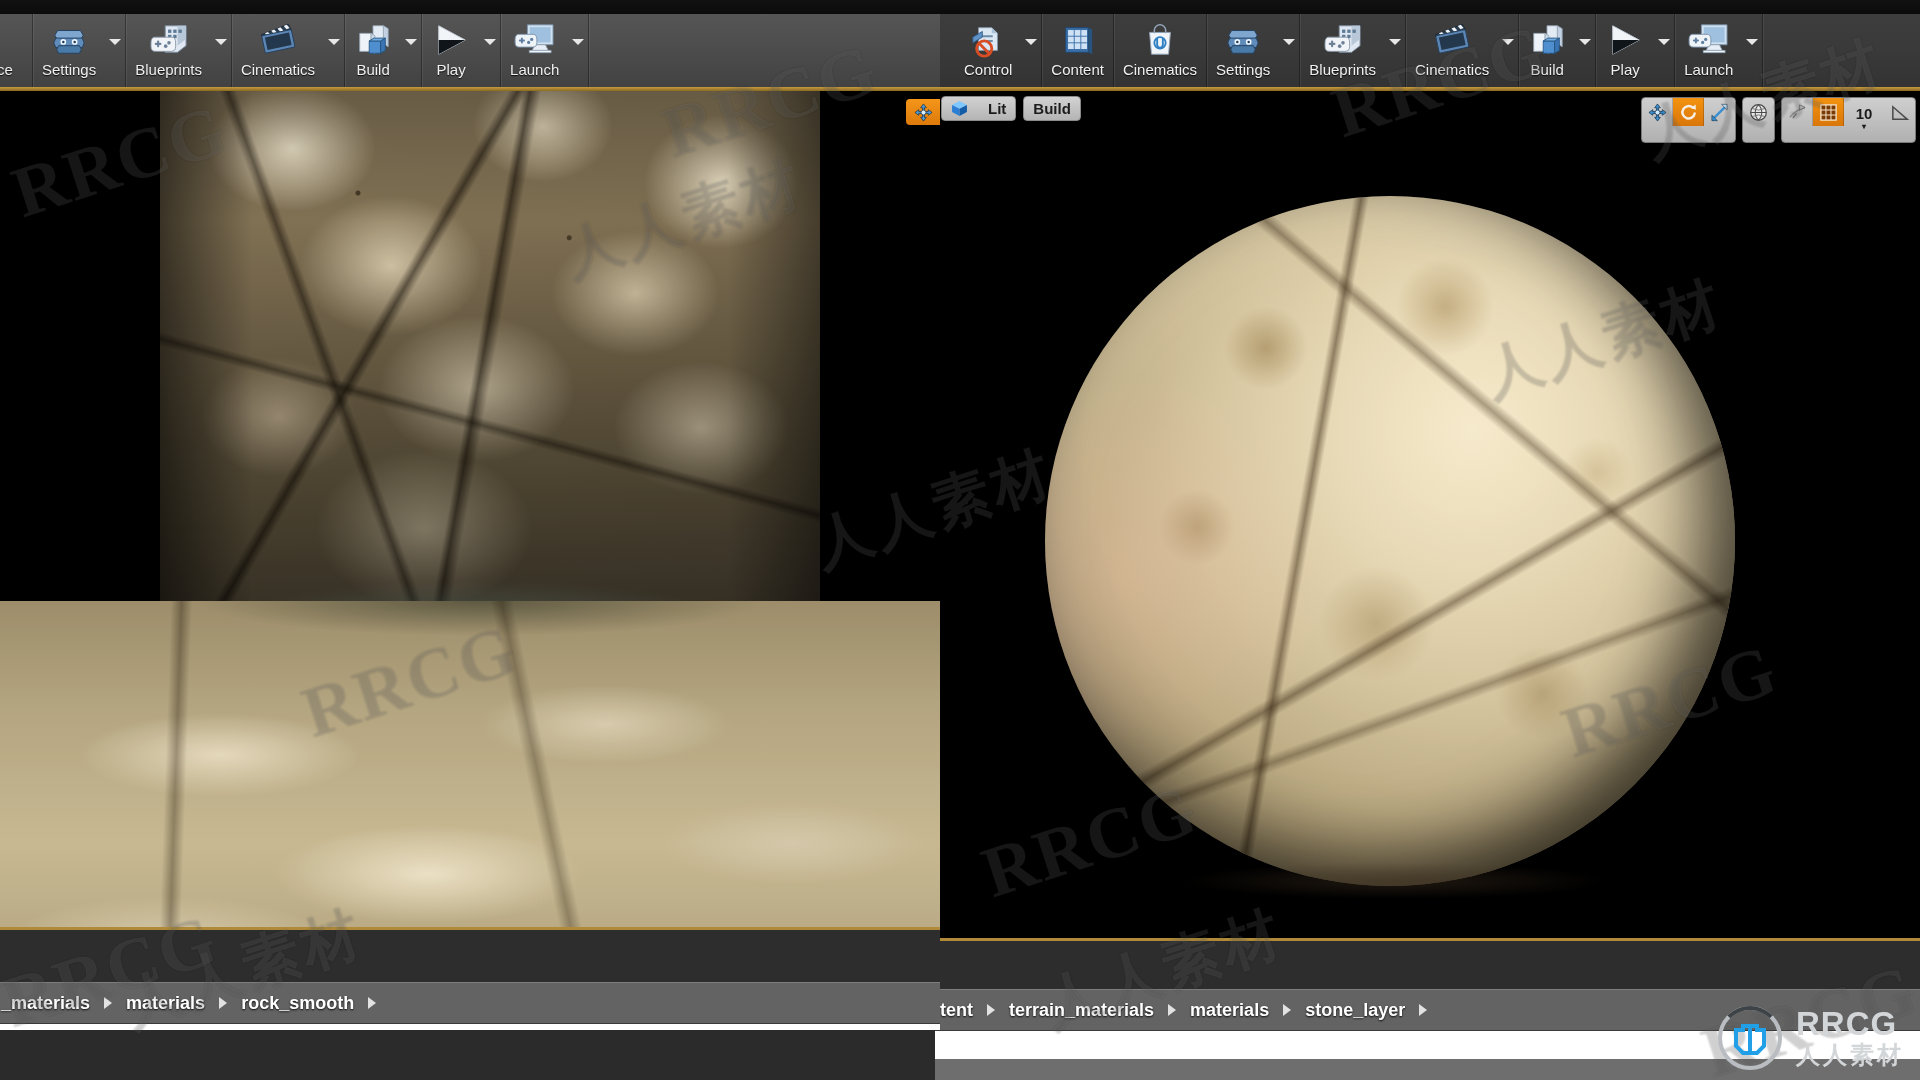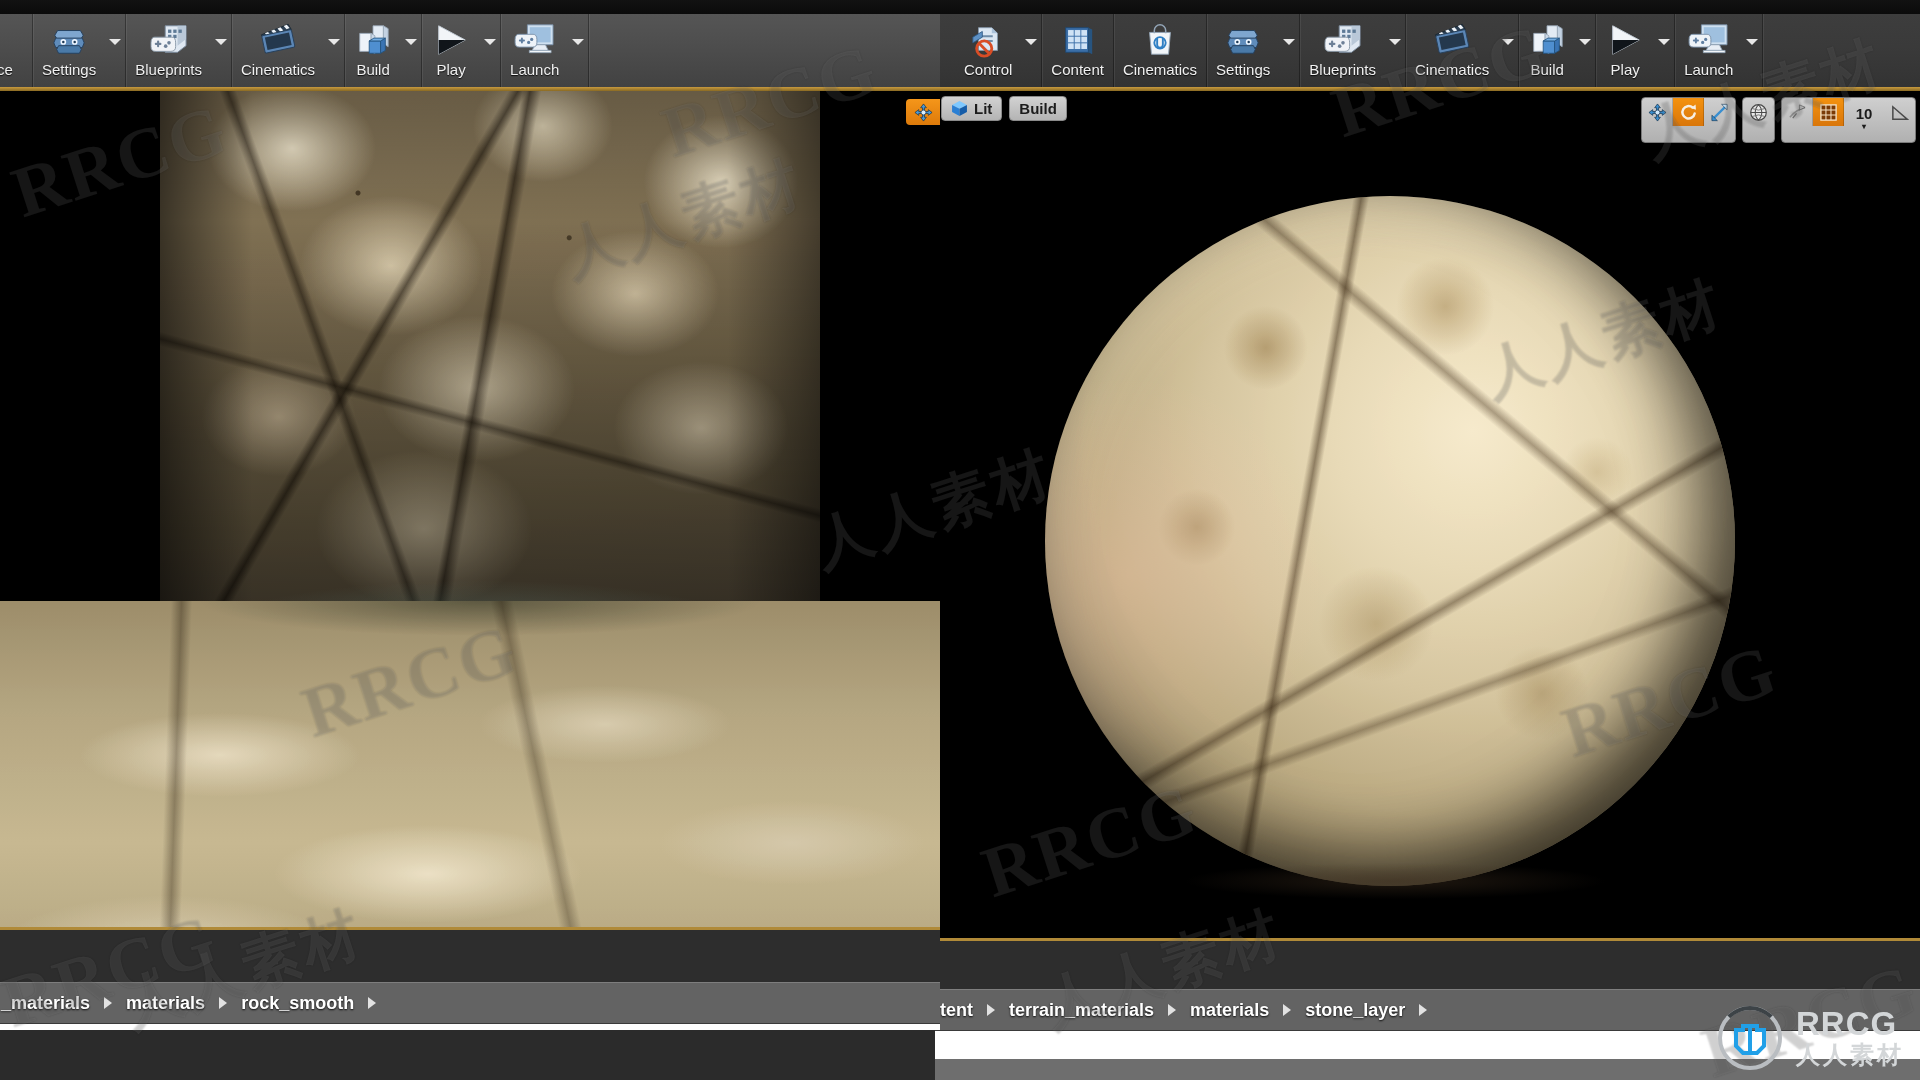--- a/index.html
+++ b/index.html
@@ -97,21 +97,21 @@
   .vpbar {
     position: absolute; left: 0; top: 0; right: 0;
     height: 34px;
     display: flex; align-items: center;
     padding: 4px 6px;
     z-index: 6;
     pointer-events: none;
   }
   .vpbtn {
     pointer-events: auto;
-    display: inline-flex; align-items: center; gap: 6px;
+    display: inline-flex; align-items: center; gap: 20px;
     height: 25px; padding: 0 9px;
     background: linear-gradient(#d2d2d2,#b4b4b4);
     border: 1px solid #8a8a8a; border-radius: 4px;
     font-size: 15px; font-weight: bold; color: #1c1c1c;
     margin-right: 7px;
     cursor: pointer;
   }
 
   .vpright {
     position: absolute; right: 4px; top: 6px;

